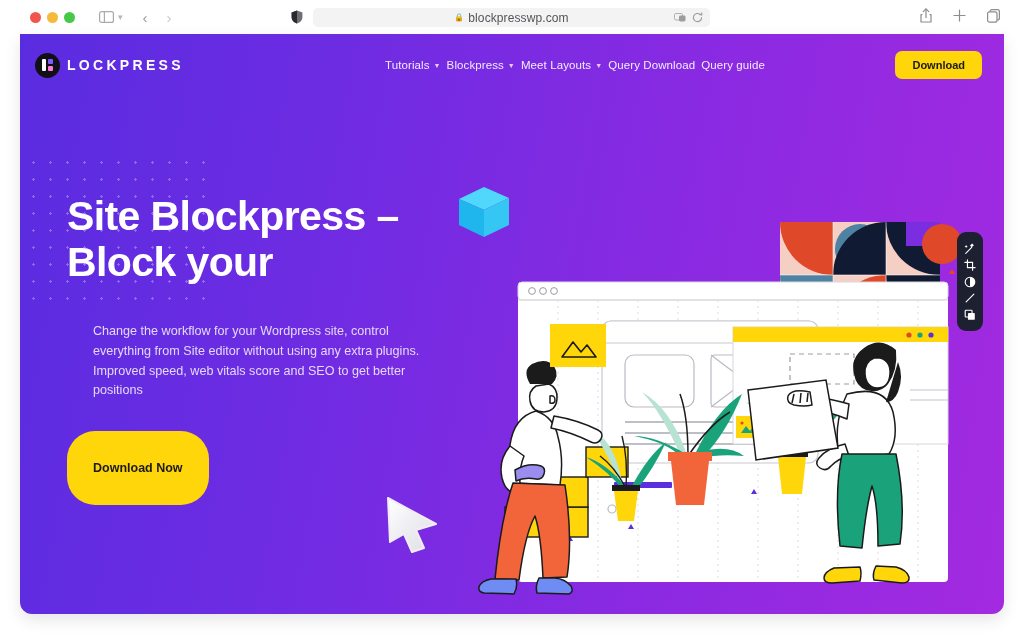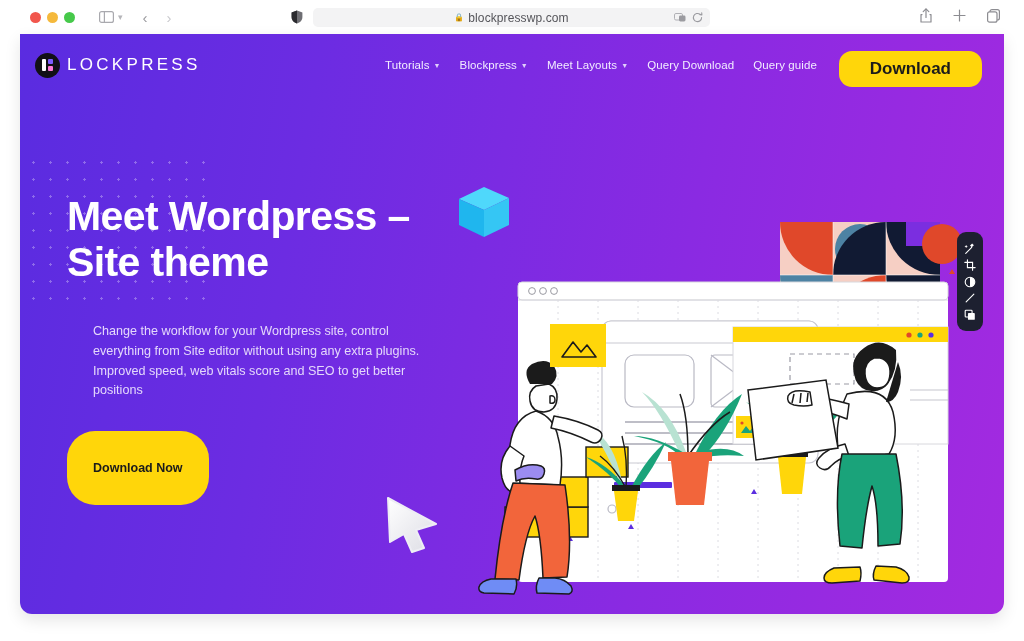--- a/index.html
+++ b/index.html
@@ -85,40 +85,40 @@
   .mark-grid {
     width: 11px; height: 12px;
     display: grid; grid-template-columns: 4px 5px; grid-template-rows: 5px 5px;
     gap: 1.5px;
   }
   .mk { border-radius: 1px; }
   .mk.a { background: #ffffff; grid-row: 1 / span 2; }
   .mk.b { background: #7c5cff; }
   .mk.c { background: #ff7ad9; }
   .brand-name {
-    color: #ffffff; font-size: 17px; font-weight: 400;
+    color: #ffffff; font-size: 14px; font-weight: 700;
     letter-spacing: 3.3px; margin-left: 7px;
   }
 
   .main-nav {
     position: absolute; left: 365px; top: 0; height: 62px;
-    display: flex; align-items: center; gap: 19px;
+    display: flex; align-items: center; gap: 6px;
   }
   .nav-link {
     color: #f2ecff; font-size: 11.5px; letter-spacing: 0.1px;
     display: inline-flex; align-items: center; gap: 4px;
     cursor: pointer; white-space: nowrap;
   }
   .caret { font-size: 7px; opacity: 0.85; display: inline-block; }
 
   .download-btn {
     position: absolute; right: 22px; top: 17px;
     background: #ffd60a; color: #1b1b1b;
-    font-size: 17px; font-weight: 700;
-    padding: 8px 31px; border: none; border-radius: 13px;
+    font-size: 11px; font-weight: 700;
+    padding: 8px 17px; border: none; border-radius: 7px;
     cursor: pointer;
   }
 
   
   .hero-copy { position: absolute; left: 47px; top: 160px; width: 380px; }
   .hero-title {
     color: #ffffff; font-size: 41px; font-weight: 700;
     line-height: 1.12; letter-spacing: -0.6px;
   }
   .hero-title .ln { display: block; }
@@ -263,22 +263,22 @@
       <span class="nav-link">
         <span>Query guide</span>
       </span>
     </nav>
 
     <button class="download-btn">Download</button>
   </div>
 
   <div class="hero-copy">
     <h1 class="hero-title">
-      <span class="ln">Meet Wordpress –</span>
-      <span class="ln">Site theme</span>
+      <span class="ln">Site Blockpress –</span>
+      <span class="ln">Block your</span>
     </h1>
     <p class="hero-sub">Change the workflow for your Wordpress site, control everything from Site editor without using any extra plugins. Improved speed, web vitals score and SEO to get better positions</p>
     <button class="cta-btn">Download Now</button>
   </div>
 
   <div class="illus">
 
     <svg width="654" height="460" viewBox="0 0 654 460">
       <defs>
         <clipPath id="clipGeo">

